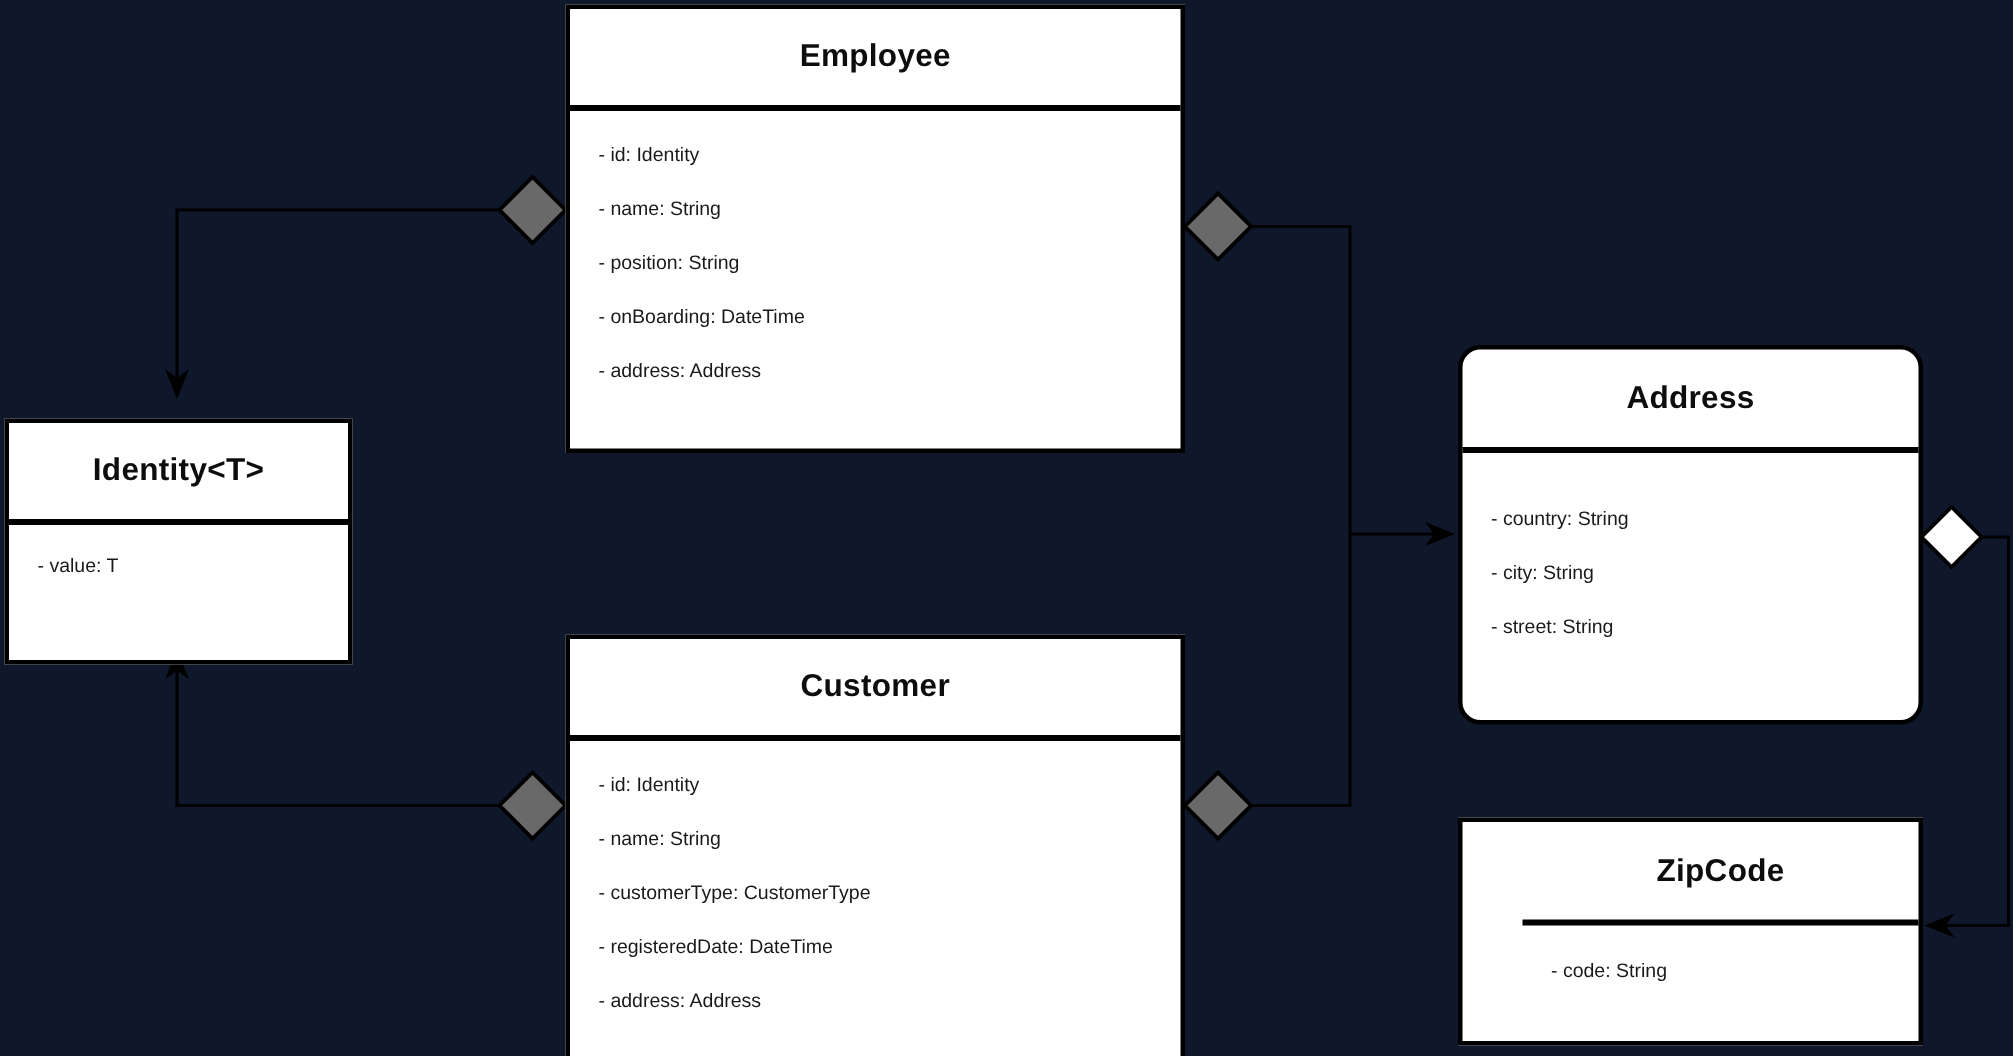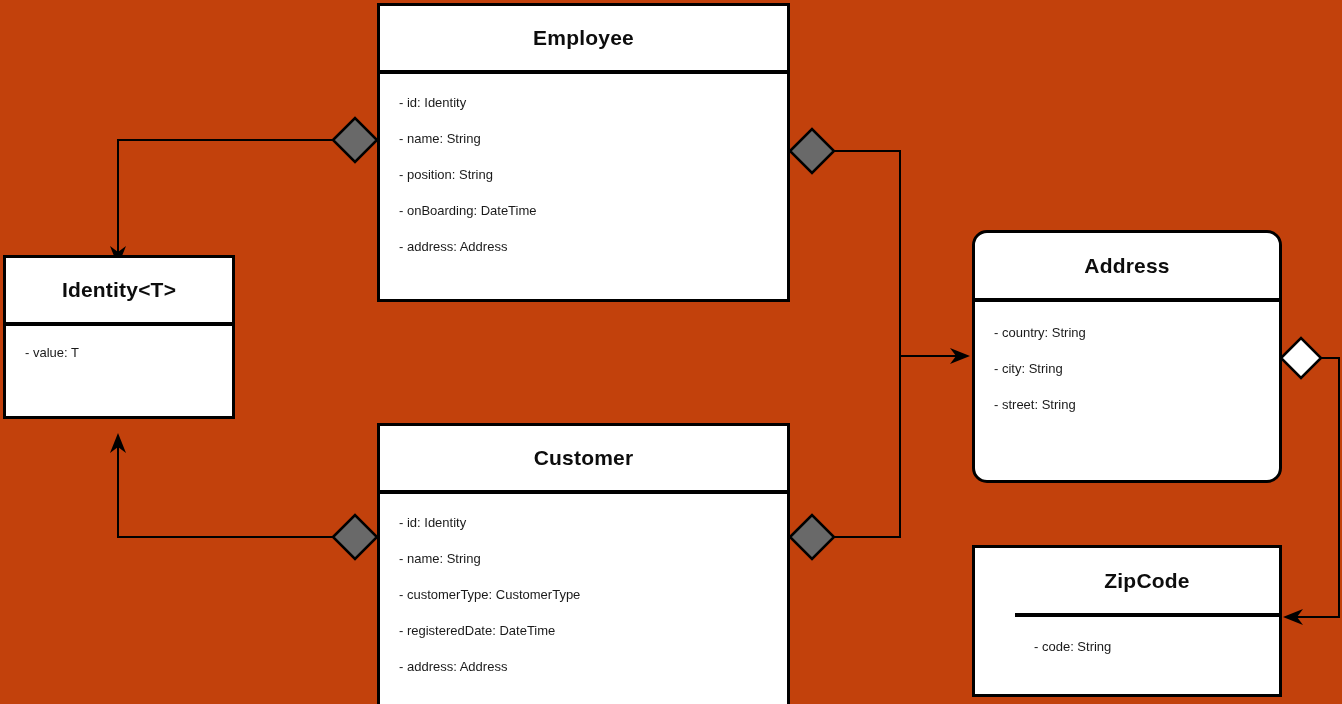--- a/index.html
+++ b/index.html
@@ -5,21 +5,21 @@
   html, body {
     margin: 0;
     padding: 0;
     background: #ffffff;
     font-family: "Liberation Sans", "DejaVu Sans", sans-serif;
   }
   #canvas {
     position: relative;
     width: 1342px;
     height: 704px;
-    background: #c2410c;
+    background: #0f172a;
     overflow: hidden;
   }
   #connector-layer {
     position: absolute;
     left: 0; top: 0;
     width: 1342px; height: 704px;
   }
   .uml-class {
     position: absolute;
     box-sizing: border-box;
@@ -48,25 +48,25 @@
     font-size: 13px;
     color: #1a1a1a;
   }
   .uml-attrs li {
     line-height: 36px;
     white-space: nowrap;
   }
   
   #box-employee { left: 377px; top: 3px;   width: 413px; height: 299px; }
   #box-customer { left: 377px; top: 384px; width: 413px; height: 298px; margin-top: 39px; }
-  #box-identity { left: 3px;   top: 255px; width: 232px; height: 164px; }
+  #box-identity { left: 3px;   top: 279px; width: 232px; height: 164px; }
   #box-address  { left: 972px; top: 230px; width: 310px; height: 253px; border-radius: 15px; }
   #box-zipcode  { left: 972px; top: 545px; width: 310px; height: 152px; padding-left: 40px; }
   #box-identity .uml-attrs { padding-top: 9px; }
-  #box-address  .uml-attrs { padding-top: 13px; }
+  #box-address  .uml-attrs { padding-top: 26px; }
   #box-zipcode  .uml-attrs { padding-top: 12px; }
 </style>
 </head>
 <body>
 
 <div id="canvas">
 
   <svg id="connector-layer" viewBox="0 0 1342 704" xmlns="http://www.w3.org/2000/svg">
 
     <path d="M333,140 H118 V252" fill="none" stroke="#000000" stroke-width="2"></path>

